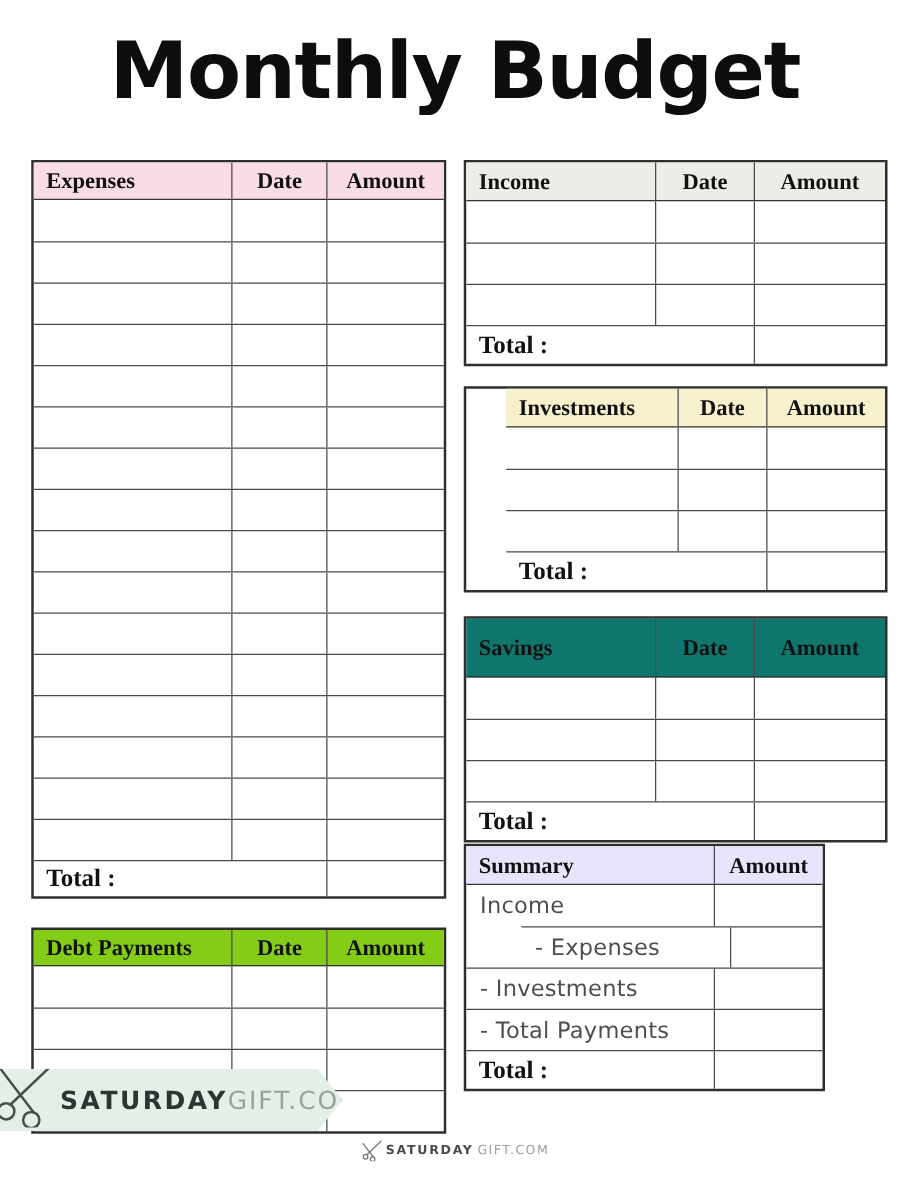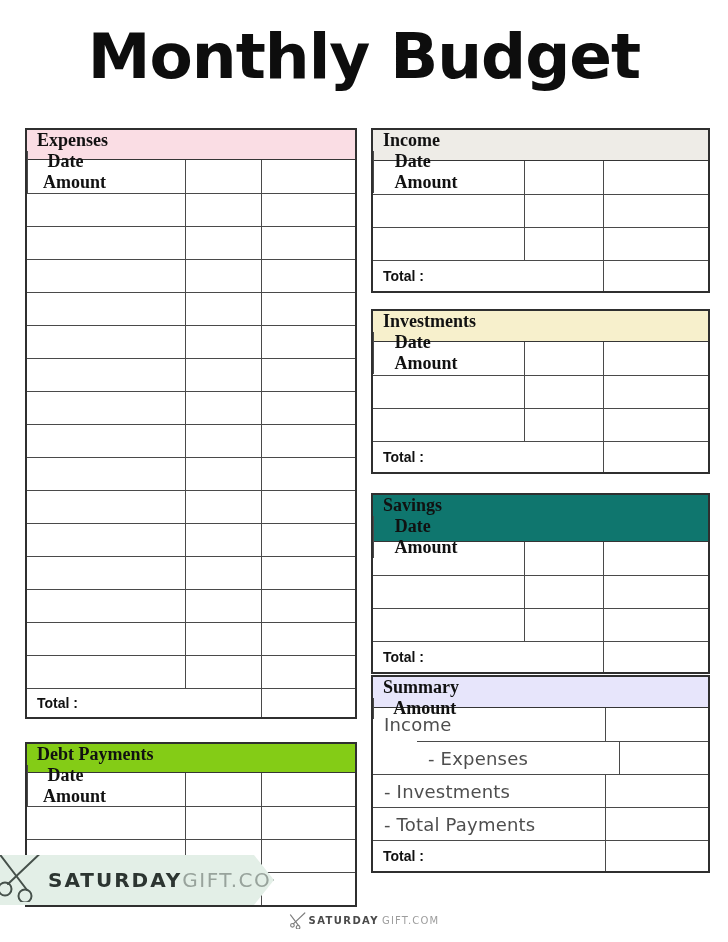--- a/index.html
+++ b/index.html
@@ -18,43 +18,43 @@
     font-weight: bold;
     font-size: 63px;
     letter-spacing: -1px;
     color: #0d0d0d;
   }
   .btable {
     position: absolute;
     border: 2px solid #2f2f2f;
     background: #fff;
   }
-  .thead { display: flex; border-bottom: 1.4px solid #353535; flex-direction: column; }
+  .thead { display: flex; border-bottom: 1.4px solid #353535; }
   .th {
     font-family: "Liberation Serif", "DejaVu Serif", serif;
     font-weight: bold;
     font-size: 18px;
     color: #111;
     display: flex; align-items: center;
   }
   .th.c1 { justify-content: flex-start; padding-left: 10px; }
   .th.c2, .th.c3, .th.s2 { justify-content: center; }
   .trow { display: flex; }
   .rows .trow + .trow { border-top: 1px solid #4a4a4a; }
   .cell { height: 100%; }
   .c1 { width: var(--c1); }
   .c2 { width: var(--c2); border-left: 1px solid #4a4a4a; }
   .c3 { width: var(--c3); border-left: 1px solid #4a4a4a; }
   .s1 { width: var(--s1); }
   .s2 { width: var(--s2); border-left: 1px solid #4a4a4a; }
   .total-row { display: flex; border-top: 1px solid #4a4a4a; }
   .total-label {
     width: calc(var(--c1) + var(--c2));
-    font-family: Liberation Sans, sans-serif;
-    font-weight: bold; font-size: 14px; color: #111;
+    font-family: Liberation Serif, serif;
+    font-weight: bold; font-size: 20px; color: #111;
     display: flex; align-items: center; padding-left: 10px;
   }
   .total-amt { width: var(--c3); border-left: 1px solid #4a4a4a; }
   .summary-label {
     font-family: "DejaVu Sans", sans-serif;
     font-size: 18px; color: #4e4e4e;
     display: flex; align-items: center; padding-left: 11px;
     letter-spacing: 0.2px;
   }
   
@@ -245,21 +245,21 @@
         <div class="cell c2"></div>
         <div class="cell c3"></div>
       </div>
     </div>
   <div class="total-row" style="height:31px;">
     <div class="total-label">Total :</div>
     <div class="total-amt"></div>
   </div>
 </div>
 
-<div class="btable" style="left:371px; top:309px; width:339px; --c1:45.2%; --c2:23.4%; --c3:31.4%;">
+<div class="btable" style="left:371px; top:309px; width:339px;padding-left:32px; --c1:45.2%; --c2:23.4%; --c3:31.4%;">
   <div class="thead" style="height: 31px; background: rgb(247, 240, 204);">
     <div class="th c1">Investments</div>
     <div class="th c2">Date</div>
     <div class="th c3">Amount</div>
   </div>
   <div class="rows">
       <div class="trow" style="height: 33px;">
         <div class="cell c1"></div>
         <div class="cell c2"></div>
         <div class="cell c3"></div>
@@ -303,21 +303,21 @@
         <div class="cell c2"></div>
         <div class="cell c3"></div>
       </div>
     </div>
   <div class="total-row" style="height:31px;">
     <div class="total-label">Total :</div>
     <div class="total-amt"></div>
   </div>
 </div>
 
-<div class="btable" style="left:371px; top:675px; width:339px; --s1:69.4%; --s2:30.6%; --c1:45%; --c2:24.4%; --c3:30.6%;">
+<div class="btable" style="left:371px; top:675px; width:289px; --s1:69.4%; --s2:30.6%; --c1:45%; --c2:24.4%; --c3:30.6%;">
   <div class="thead" style="height: 31px; background: rgb(231, 229, 251);">
     <div class="th c1" style="width:var(--s1);">Summary</div>
     <div class="th s2">Amount</div>
   </div>
   <div class="rows">
     <div class="trow" style="height:33px;">
       <div class="cell s1 summary-label">Income</div>
       <div class="cell s2"></div>
     </div>
     <div class="trow" style="height:33px;margin-left:44px;">

